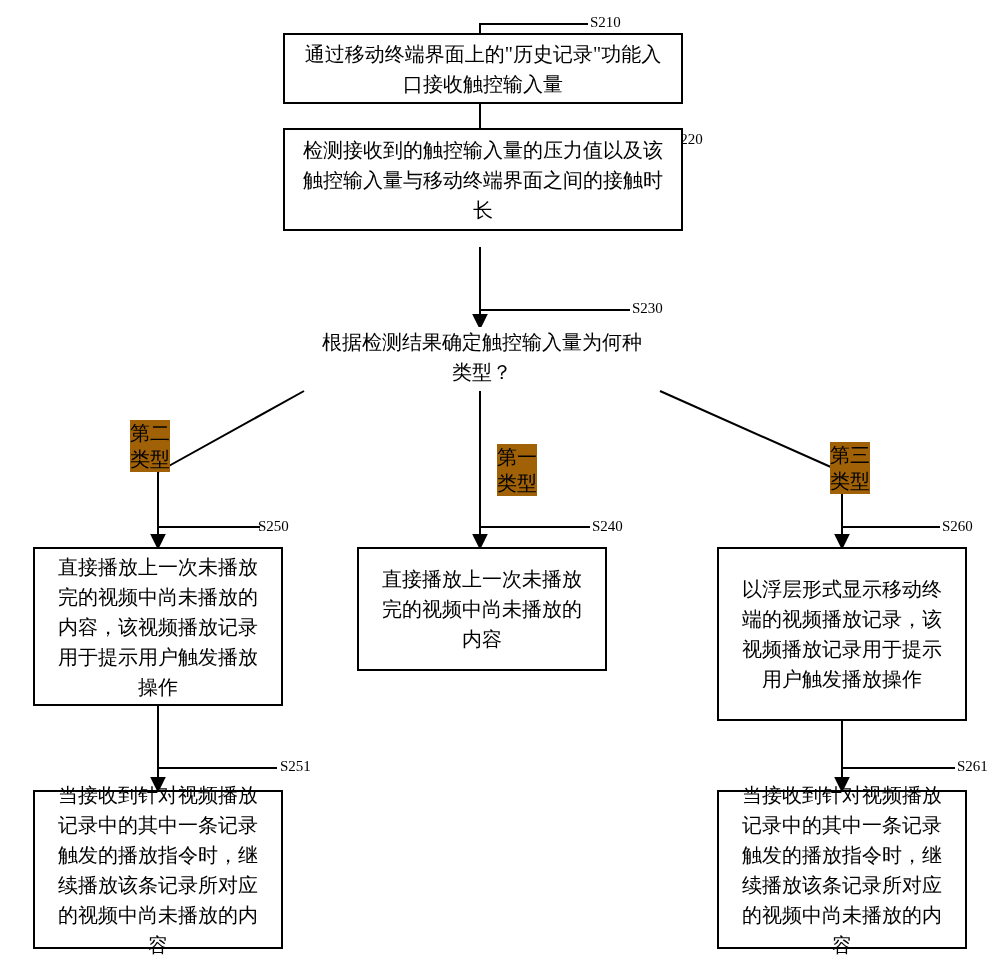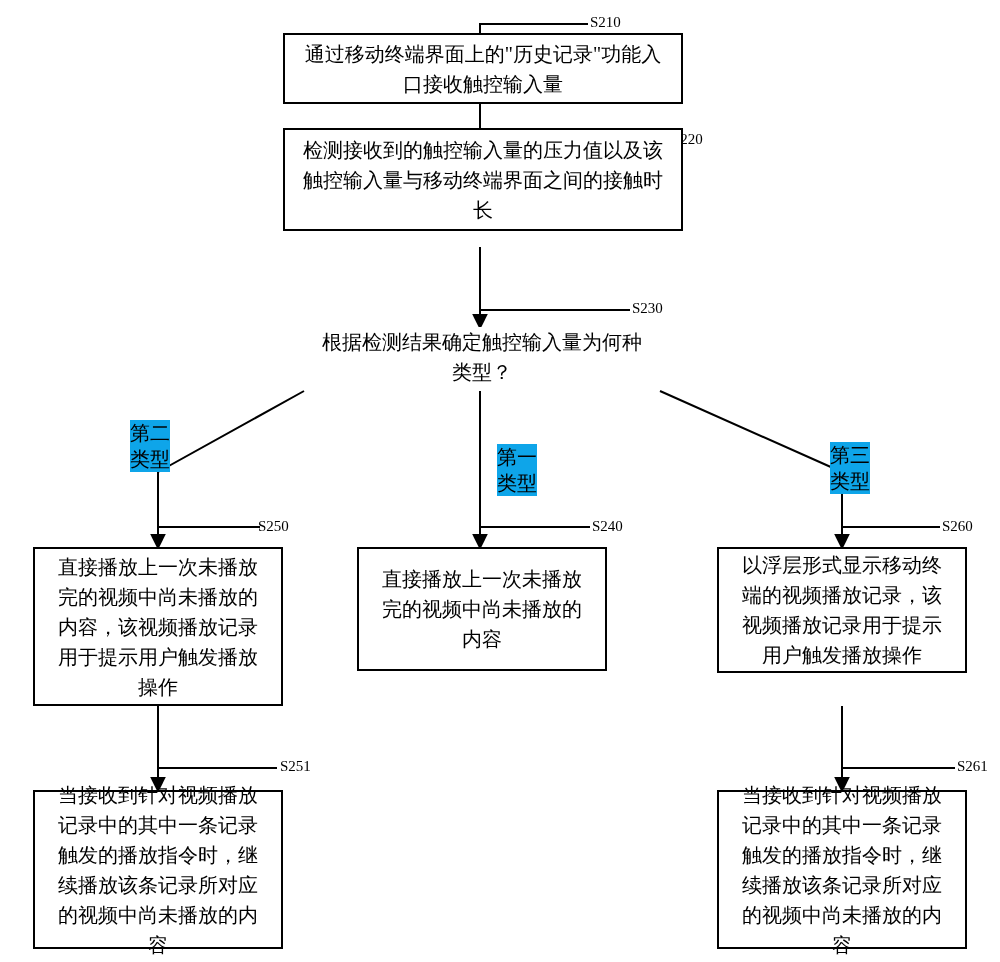--- a/index.html
+++ b/index.html
@@ -23,21 +23,21 @@
     padding: 10px 14px;
     font-size: 20px;
     line-height: 1.5;
   }
   .no-border { border: none; }
   .label {
     position: absolute;
     font-size: 20px;
     line-height: 1.3;
     text-align: center;
-    background: #0ea5e9;
+    background: #a16207;
   }
   .step-label {
     position: absolute;
     font-size: 15px;
   }
   svg.conn {
     position: absolute;
     top: 0; left: 0;
     width: 1000px; height: 962px;
     pointer-events: none;
@@ -98,21 +98,21 @@
 <div class="box" style="left:283px; top:128px; width:400px; height:103px;">检测接收到的触控输入量的压力值以及该触控输入量与移动终端界面之间的接触时长</div>
 
 <div class="box no-border" style="left:304px; top:327px; width:356px; height:64px;font-family:Liberation Mono, monospace;">根据检测结果确定触控输入量为何种类型？</div>
 
 <div class="box" style="left:357px; top:547px; width:250px; height:124px;">直接播放上一次未播放完的视频中尚未播放的内容</div>
 
 <div class="box" style="left:33px; top:547px; width:250px; height:159px;">直接播放上一次未播放完的视频中尚未播放的内容，该视频播放记录用于提示用户触发播放操作</div>
 
 <div class="box" style="left:33px; top:790px; width:250px; height:159px;">当接收到针对视频播放记录中的其中一条记录触发的播放指令时，继续播放该条记录所对应的视频中尚未播放的内容</div>
 
-<div class="box" style="left:717px; top:547px; width:250px; height:126px;">以浮层形式显示移动终端的视频播放记录，该视频播放记录用于提示用户触发播放操作</div>
+<div class="box" style="left:717px; top:547px; width:250px; height:174px;">以浮层形式显示移动终端的视频播放记录，该视频播放记录用于提示用户触发播放操作</div>
 
 <div class="box" style="left:717px; top:790px; width:250px; height:159px;">当接收到针对视频播放记录中的其中一条记录触发的播放指令时，继续播放该条记录所对应的视频中尚未播放的内容</div>
 
 <div class="label" style="left:497px; top:444px; white-space:pre;text-align:right;">第一
 类型</div>
 <div class="label" style="left:130px; top:420px; white-space:pre;">第二
 类型</div>
 <div class="label" style="left:830px; top:420px; white-space:pre;margin-top:22px;">第三
 类型</div>
 

